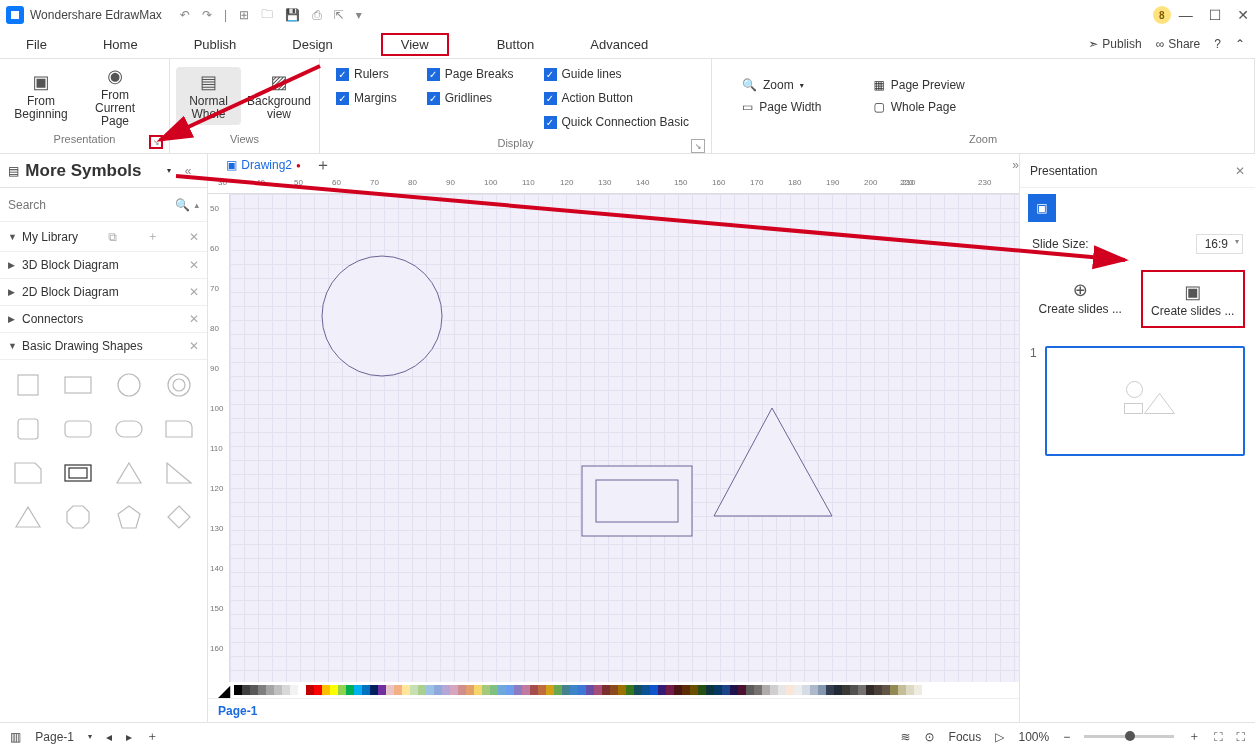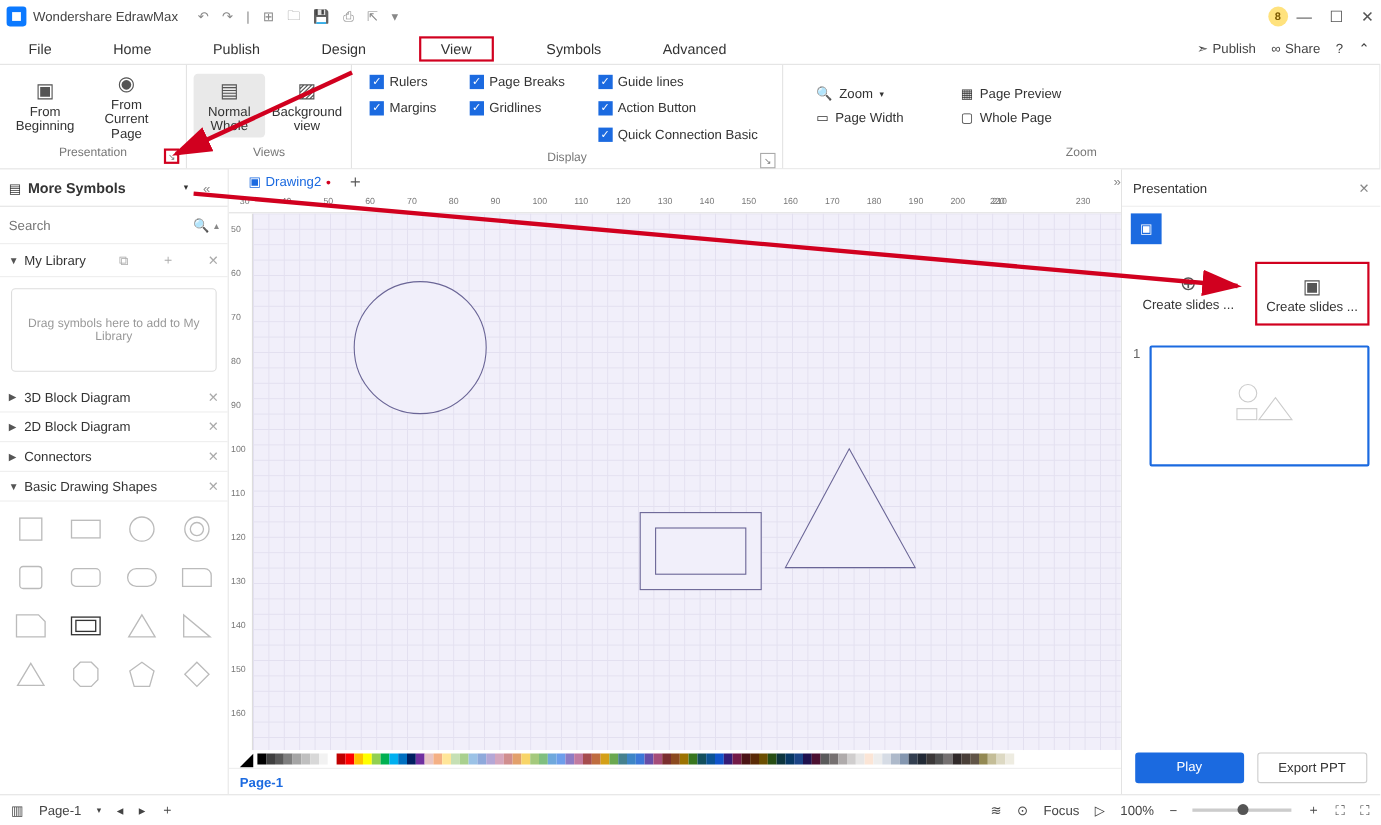--- a/index.html
+++ b/index.html
@@ -38,21 +38,21 @@
 .cb { display: flex; align-items: center; gap: 5px; cursor: pointer; white-space: nowrap; }
 .cb .box { width: 13px; height: 13px; background: #1b6ae0; display: flex; align-items: center; justify-content: center; color: #fff; font-size: 10px; }
 .zoom-col { display: flex; flex-direction: column; gap: 8px; padding: 8px 14px; }
 .zoom-col .zi { display: flex; align-items: center; gap: 6px; cursor: pointer; white-space: nowrap; }
 
 
 .main { position: absolute; top: 154px; bottom: 28px; left: 0; right: 0; display: flex; }
 
 .symbols-panel { width: 208px; border-right: 1px solid #e3e3e3; display: flex; flex-direction: column; font-size: 12px; color: #333; }
 .symbols-header { height: 34px; display: flex; align-items: center; padding: 0 8px; gap: 6px; border-bottom: 1px solid #e3e3e3; }
-.symbols-header .title { font-weight: 600; font-size: 13px; flex: 1; }
+.symbols-header .title { font-weight: 600; font-size: 17px; flex: 1; }
 .symbols-header .collapse { width: 22px; text-align: center; color: #888; }
 .search-row { height: 34px; display: flex; align-items: center; padding: 0 8px; border-bottom: 1px solid #eee; gap: 4px; }
 .search-row input { flex: 1; border: none; outline: none; font-size: 12px; }
 .search-row .s-icon { color: #888; }
 .lib-section { padding: 6px 8px; border-bottom: 1px solid #eee; display: flex; align-items: center; gap: 6px; cursor: pointer; }
 .lib-section .arrow { width: 8px; font-size: 9px; color: #555; }
 .lib-section .x { margin-left: auto; color: #aaa; font-family: Arial; }
 .drag-hint { margin: 10px 10px; height: 76px; border: 1px solid #ddd; border-radius: 4px; display: flex; align-items: center; justify-content: center; text-align: center; color: #999; font-size: 11px; padding: 0 10px; }
 .shape-grid { display: grid; grid-template-columns: repeat(4, 1fr); gap: 10px; padding: 8px 8px; }
 .shape-cell { height: 34px; display: flex; align-items: center; justify-content: center; }
@@ -138,21 +138,21 @@
     <span>✕</span>
   </div>
 </div>
 
 <div class="menubar">
   <div class="menu-item">File</div>
   <div class="menu-item">Home</div>
   <div class="menu-item">Publish</div>
   <div class="menu-item">Design</div>
   <div class="menu-item active">View</div>
-  <div class="menu-item">Symbols</div>
+  <div class="menu-item">Button</div>
   <div class="menu-item">Advanced</div>
   <div class="right-actions">
     <div class="ra">
         <span>➣</span>
         <span>Publish</span>
       </div>
     <div class="ra">
         <span>∞</span>
         <span>Share</span>
       </div>
@@ -275,21 +275,20 @@
       <span class="s-icon">🔍</span>
       <span class="s-icon" style="font-size:9px">▴</span>
     </div>
     <div class="lib-section">
       <span class="arrow">▼</span>
         <span>My Library</span>
       <span class="x">⧉</span>
       <span class="x">＋</span>
       <span class="x">✕</span>
     </div>
-    <div class="drag-hint">Drag symbols here to add to My Library</div>
     <div class="lib-section">
         <span class="arrow">▶</span>
         <span>3D Block Diagram</span>
         <span class="x">✕</span>
       </div>
     <div class="lib-section">
         <span class="arrow">▶</span>
         <span>2D Block Diagram</span>
         <span class="x">✕</span>
       </div>
@@ -546,43 +545,43 @@
   </div>
 
   <div class="pres-panel">
     <div class="pres-head">
       <span class="title">Presentation</span>
       <span class="x">✕</span>
     </div>
     <div class="pres-icon-row">
       <div class="picon">▣</div>
     </div>
+    <div class="slide-size-row">
+      <span>Slide Size:</span>
+      <span class="dd">16:9</span>
+    </div>
     <div class="create-row">
       <div class="create-btn">
         <div class="icon">⊕</div>
         <div>Create slides ...</div>
       </div>
       <div class="create-btn highlight">
         <div class="icon">▣</div>
         <div>Create slides ...</div>
       </div>
     </div>
     <div class="slide-thumb-row">
       <span class="num">1</span>
       <div class="slide-thumb">
         <svg width="90" height="50">
             <circle cx="30" cy="16" r="8" fill="none" stroke="#ccc"></circle>
             <rect x="20" y="30" width="18" height="10" fill="none" stroke="#ccc"></rect>
             <path d="M55 20 L70 40 L40 40 Z" fill="none" stroke="#ccc"></path>
           </svg>
       </div>
-    </div>
-    <div class="pres-footer">
-      <div class="btn primary">Play</div>
-      <div class="btn secondary">Export PPT</div>
     </div>
   </div>
 </div>
 
 <div class="statusbar">
   <span>▥</span>
   <span>Page-1</span>
     <span style="font-size:8px">▾</span>
   <span>◂</span>
   <span>▸</span>

